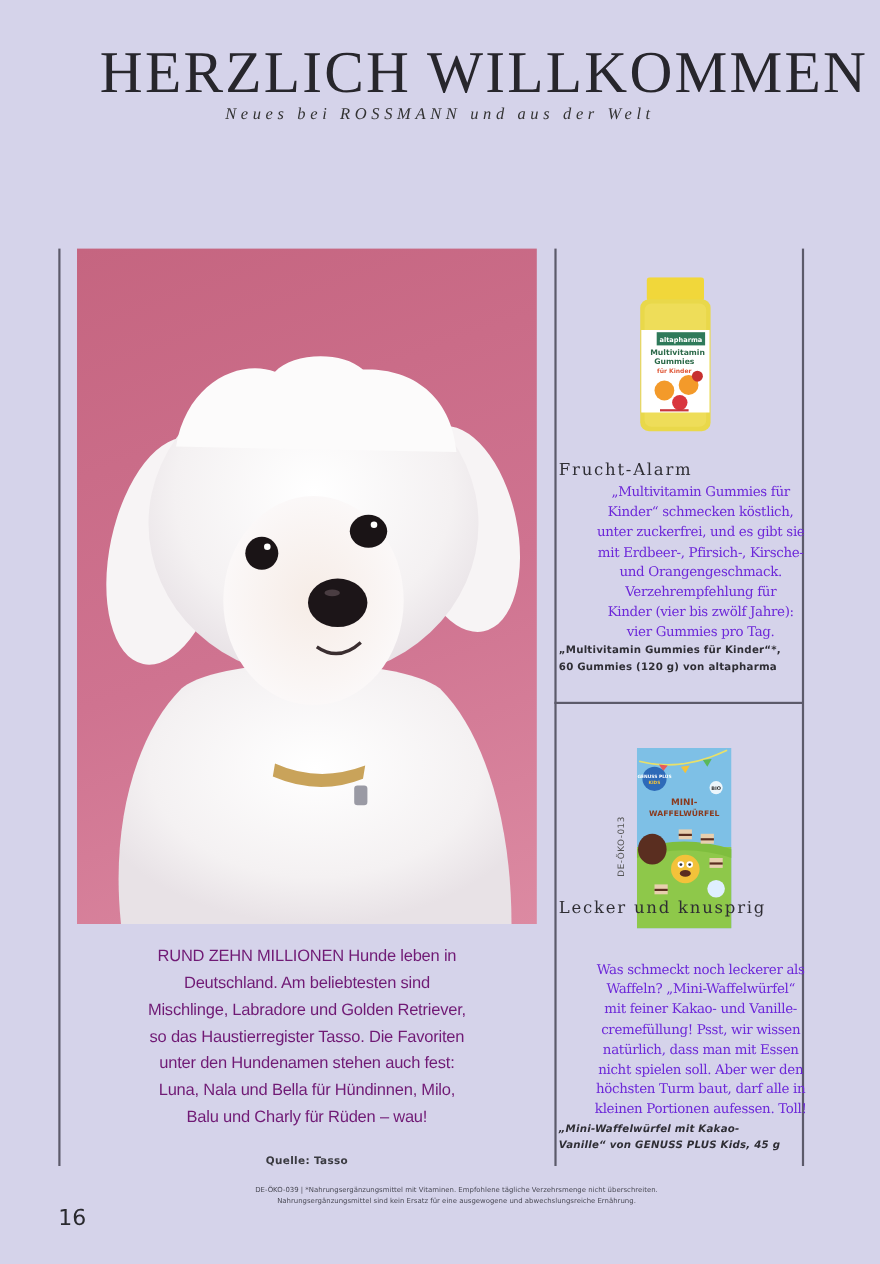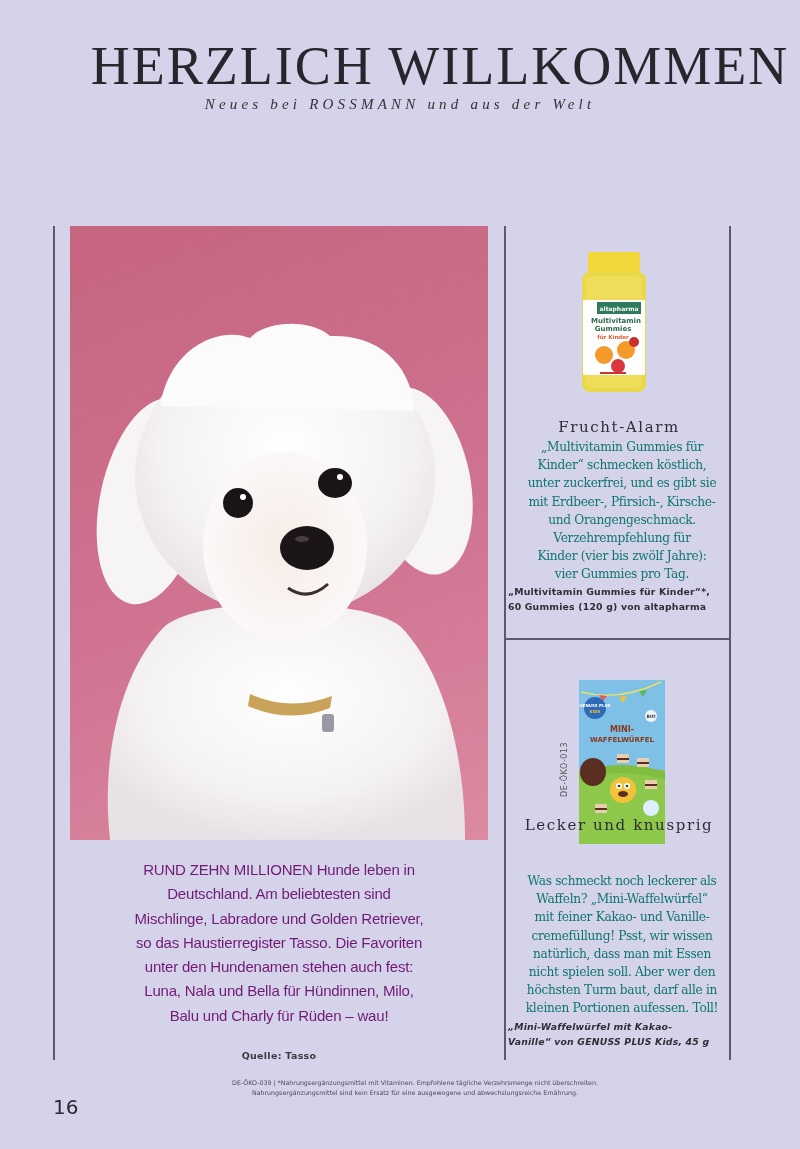--- a/index.html
+++ b/index.html
@@ -42,28 +42,28 @@
     letter-spacing: -0.2px;
   }
   .source {
     position: absolute; left: 62px; top: 1050px; width: 434px; text-align: center;
     font-family: "DejaVu Sans", sans-serif; font-weight: bold;
     font-size: 9.5px; color: #3a3a40; letter-spacing: 0.3px;
   }
 
   .product-img { position: absolute; }
   .side-title {
-    position: absolute; left: 508px; width: 222px; text-align: center;
+    position: absolute; left: 508px; width: 222px; text-align: left;
     font-family: "DejaVu Serif", serif;
     font-size: 15px; letter-spacing: 1.6px; color: #2e2d33;
   }
   .side-text {
-    position: absolute; left: 513px; width: 218px; text-align: center;
+    position: absolute; left: 528px; width: 218px; text-align: center;
     font-family: "DejaVu Serif", serif;
-    font-size: 12.2px; line-height: 18.2px; color: #0f766e;
+    font-size: 12.2px; line-height: 18.2px; color: #6d28d9;
     letter-spacing: -0.3px;
   }
   .side-caption {
     position: absolute; left: 508px; width: 222px; 
     font-family: "DejaVu Sans", sans-serif; font-weight: bold;
     font-size: 9.3px; line-height: 15px; color: #2f2e35; letter-spacing: 0.2px;
   }
   .vertical-code {
     position: absolute; left: 560px; top: 797px;
     transform: rotate(-90deg); transform-origin: left top;

